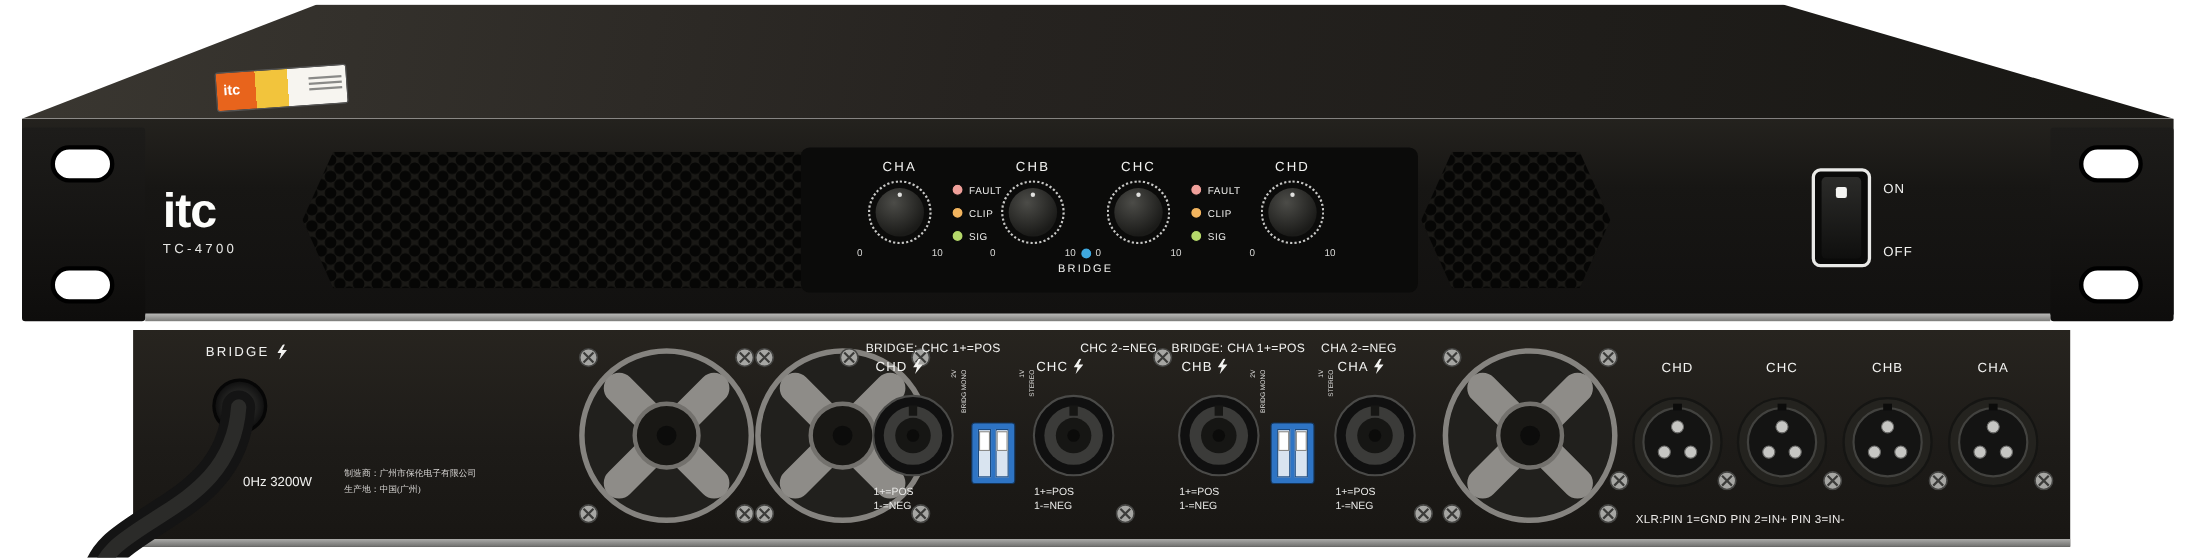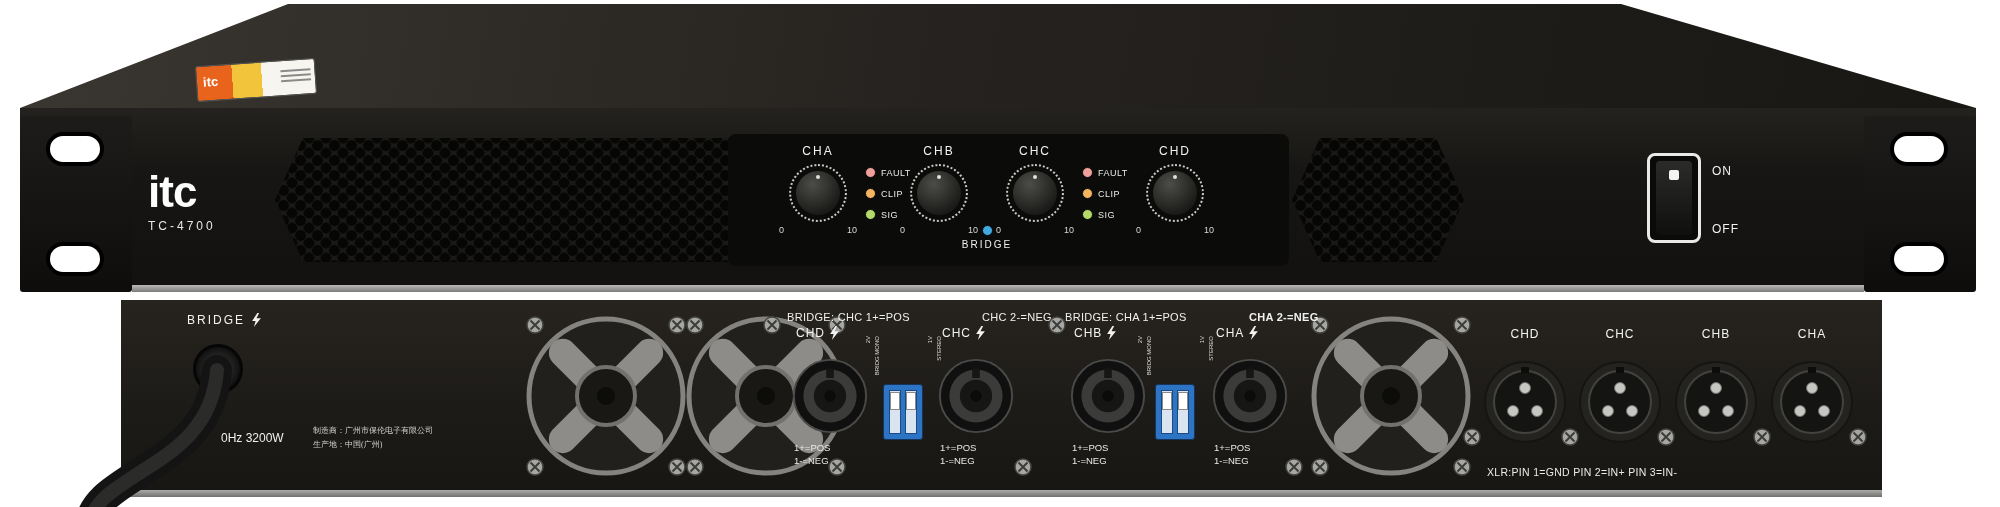--- a/index.html
+++ b/index.html
@@ -322,21 +322,21 @@
         <rect x="10" y="71" width="150" height="28" rx="14" transform="rotate(45 85 85)"></rect>
         <rect x="10" y="71" width="150" height="28" rx="14" transform="rotate(-45 85 85)"></rect>
       </g>
       <circle cx="85" cy="85" r="29" fill="#191815" stroke="#73716d" stroke-width="4"></circle>
       <circle cx="85" cy="85" r="9" fill="#0c0c0b"></circle>
     </svg>
 
     <span class="bridge" style="left:666px;">BRIDGE: CHC 1+=POS</span>
     <span class="bridge" style="left:861px;">CHC 2-=NEG</span>
     <span class="bridge" style="left:944px;">BRIDGE: CHA 1+=POS</span>
-    <span class="bridge" style="left:1128px;font-weight:bold;">CHA 2-=NEG</span>
+    <span class="bridge" style="left:1080px;">CHA 2-=NEG</span>
 
     <div class="spk-label" style="left:675px;">
       <span>CHD</span>
       <svg class="bolt-svg" style="color:#f2f2f0;">
           <use href="#bolt"></use>
         </svg>
     </div>
     <div class="spk-label" style="left:821px;">
       <span>CHC</span>
       <svg class="bolt-svg" style="color:#f2f2f0;">

